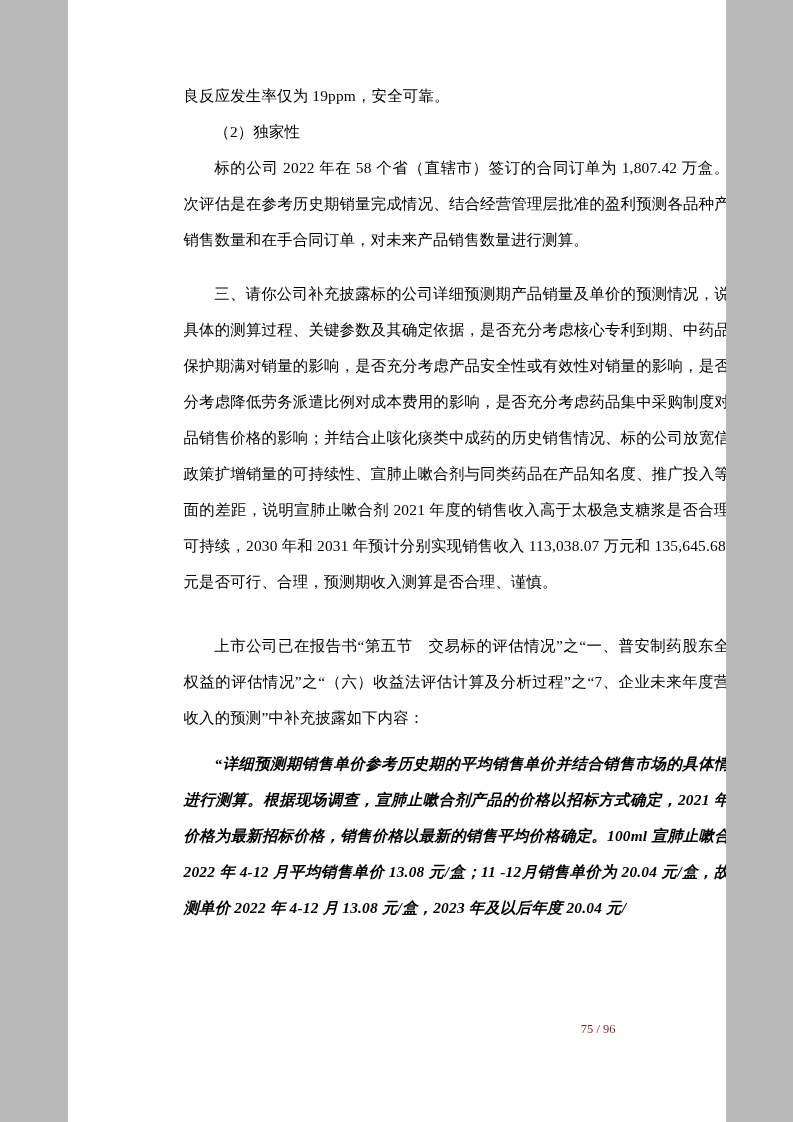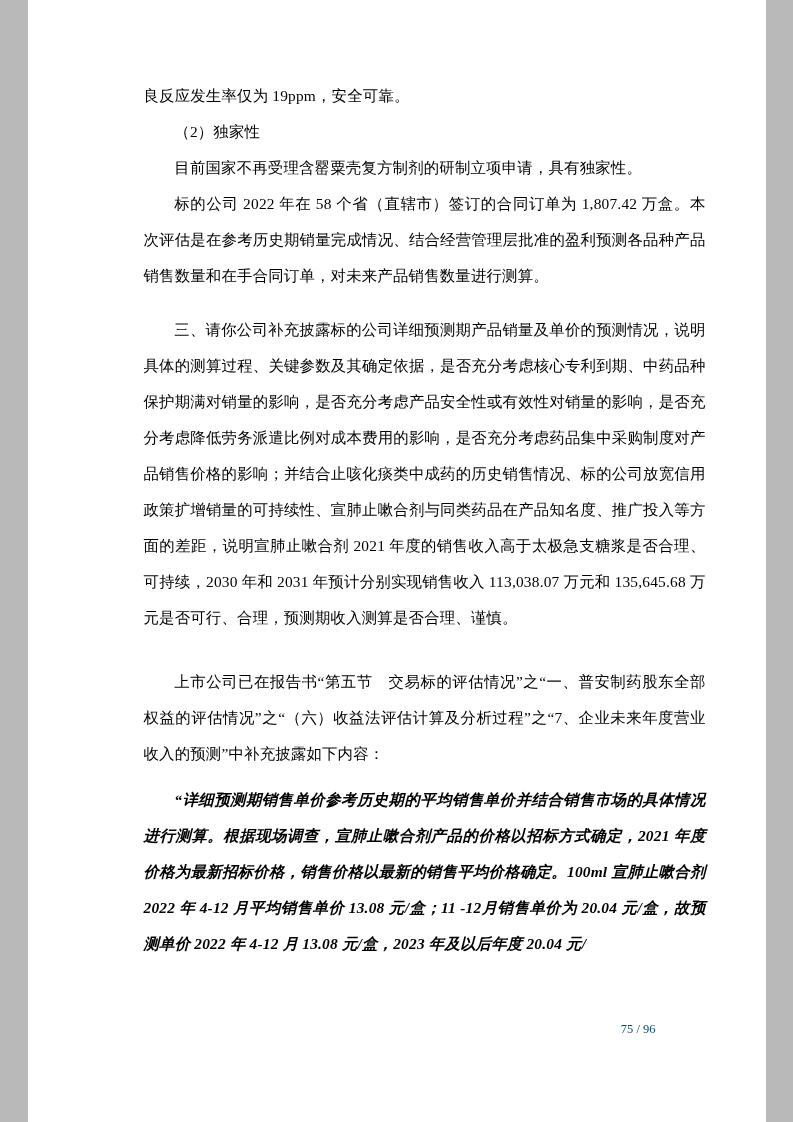--- a/index.html
+++ b/index.html
@@ -1,21 +1,21 @@
 <!DOCTYPE html>
 <html><head>
 <meta charset="utf-8">
 <style>
   html, body {
     margin: 0;
     padding: 0;
     background: #b9b9b9;
   }
   .page {
-    width: 738px;
+    width: 658px;
     height: 1122px;
     background: #ffffff;
     position: relative;
     margin: 0 auto;
     box-sizing: border-box;
     font-family: "Liberation Serif", "DejaVu Serif", serif;
     color: #000000;
     overflow: hidden;
   }
   .content {
@@ -47,34 +47,33 @@
     font-weight: bold;
     font-style: italic;
     text-indent: 2em;
   }
   .page-number {
     position: absolute;
     right: 110px;
     top: 1022px;
     font-size: 12.5px;
     font-family: "Liberation Serif", "DejaVu Serif", serif;
-    color: #0c4a6e;
+    color: #7f1d1d;
   }
 </style>
 </head>
 <body>
 
 <div class="page">
   <div class="content">
 
     <p class="plain">良反应发生率仅为 19ppm，安全可靠。</p>
 
     <p class="indent">（2）独家性</p>
 
-    <p class="indent">目前国家不再受理含罂粟壳复方制剂的研制立项申请，具有独家性。</p>
 
 
     <p class="indent">标的公司 2022 年在 58 个省（直辖市）签订的合同订单为 1,807.42 万盒。本次评估是在参考历史期销量完成情况、结合经营管理层批准的盈利预测各品种产品销售数量和在手合同订单，对未来产品销售数量进行测算。</p>
 
     <div class="gap-md"></div>
 
     <p class="heading-q">三、请你公司补充披露标的公司详细预测期产品销量及单价的预测情况，说明具体的测算过程、关键参数及其确定依据，是否充分考虑核心专利到期、中药品种保护期满对销量的影响，是否充分考虑产品安全性或有效性对销量的影响，是否充分考虑降低劳务派遣比例对成本费用的影响，是否充分考虑药品集中采购制度对产品销售价格的影响；并结合止咳化痰类中成药的历史销售情况、标的公司放宽信用政策扩增销量的可持续性、宣肺止嗽合剂与同类药品在产品知名度、推广投入等方面的差距，说明宣肺止嗽合剂 2021 年度的销售收入高于太极急支糖浆是否合理、可持续，2030 年和 2031 年预计分别实现销售收入 113,038.07 万元和 135,645.68 万元是否可行、合理，预测期收入测算是否合理、谨慎。</p>
 
     <div class="gap-md"></div>
 

